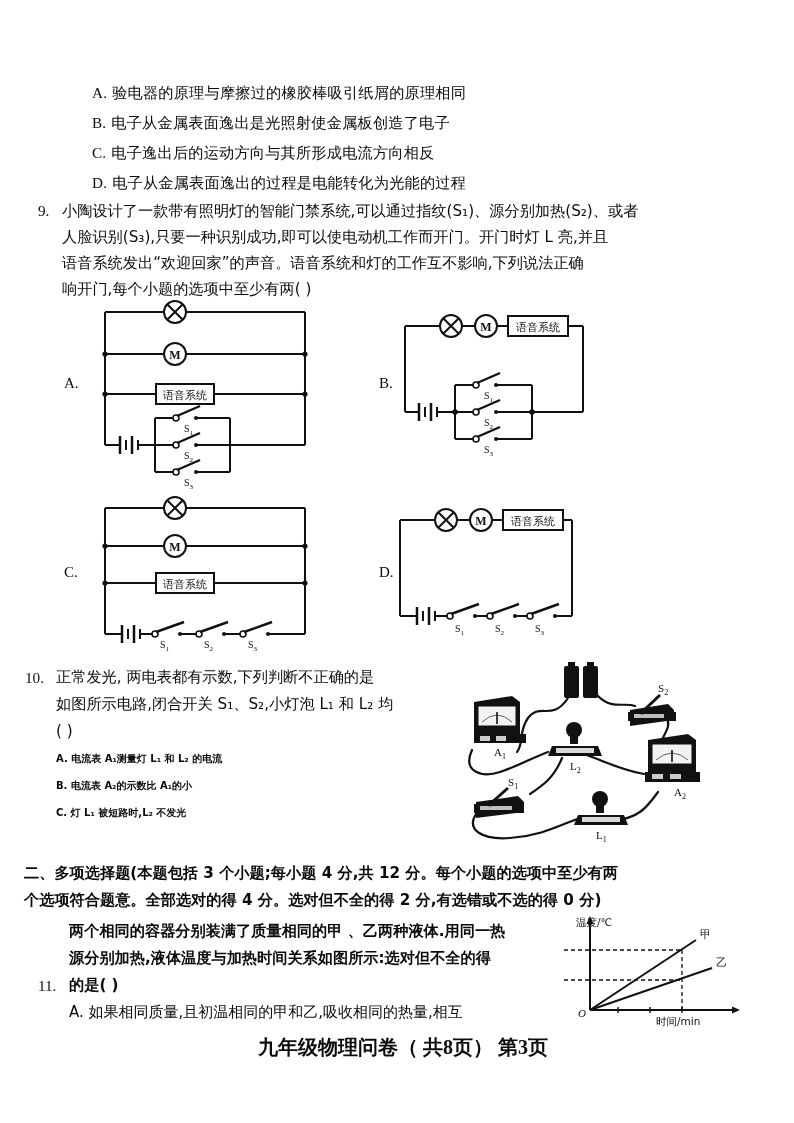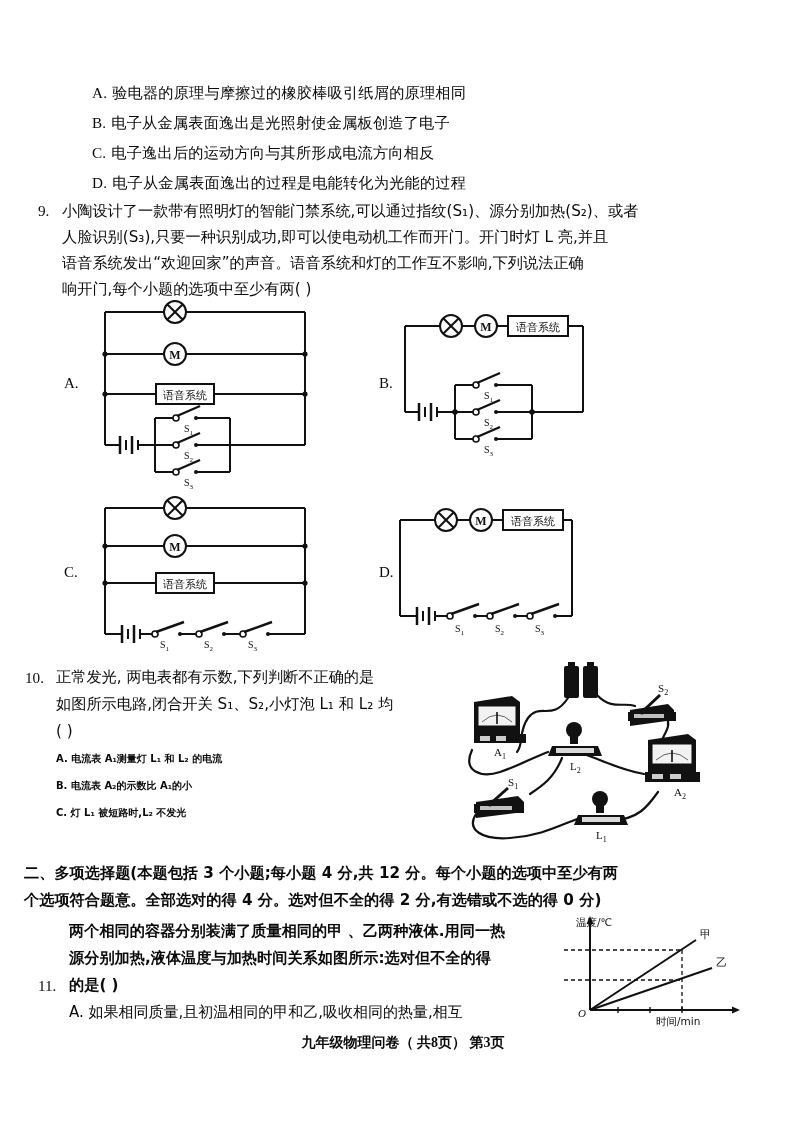--- a/index.html
+++ b/index.html
@@ -134,21 +134,21 @@
     height: 116px;
   }
 
   
   #footer {
     position: absolute;
     left: 0;
     top: 1034px;
     width: 794px;
     text-align: center;
-    font-size: 14px;
+    font-size: 20px;
     font-weight: bold;
     font-family: "Liberation Serif", serif;
     padding-left: 12px;
   }
 
   svg { display: block; overflow: visible; }
   .cjk { font-family: "DejaVu Sans", "Liberation Sans", sans-serif; }
 </style>
 </head>
 <body>

